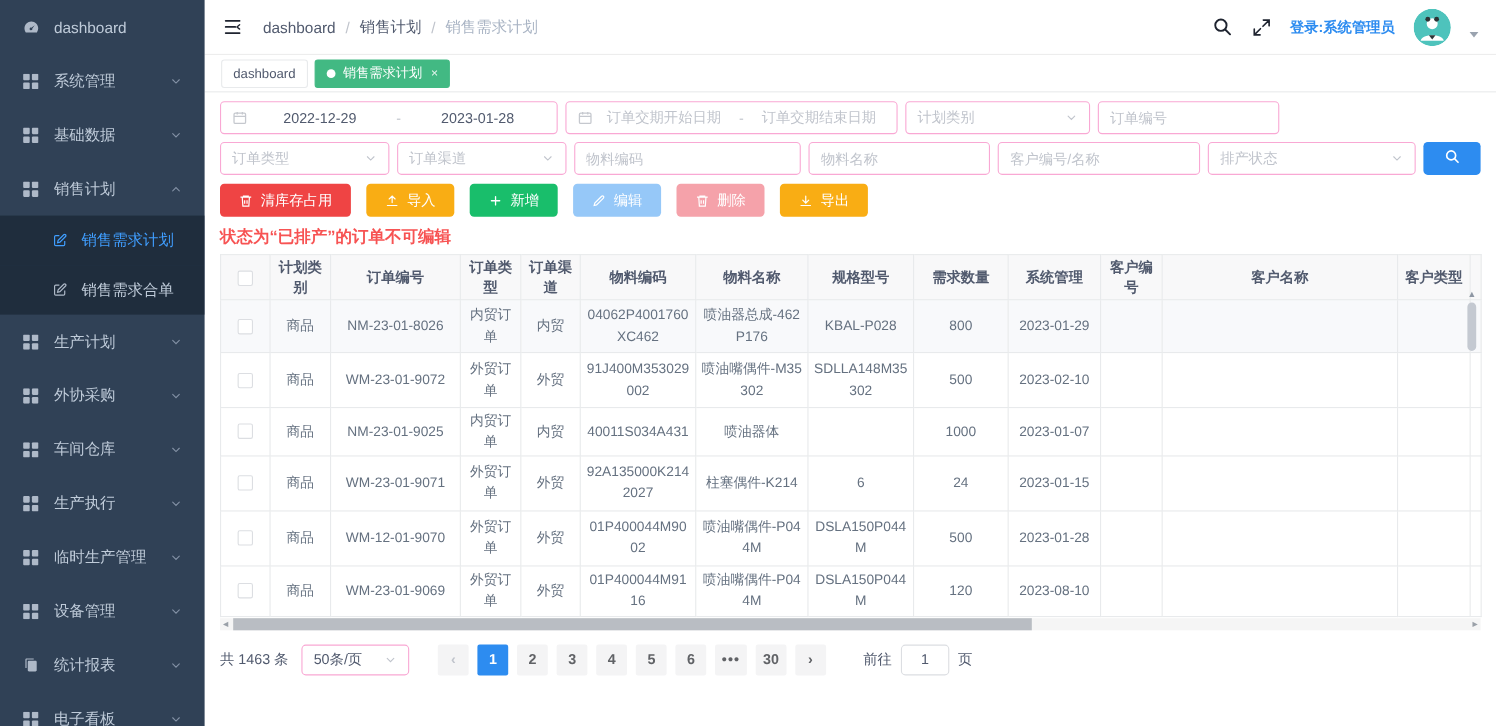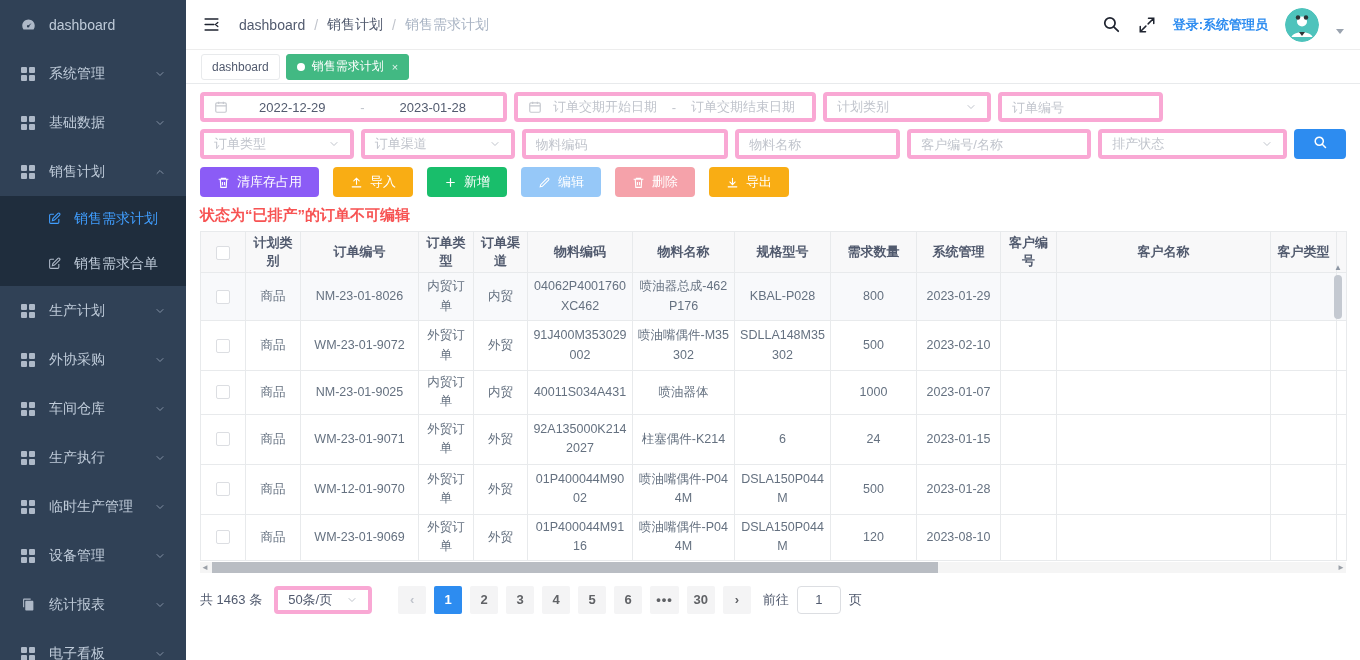--- a/index.html
+++ b/index.html
@@ -40,21 +40,21 @@
     border:1px solid #e8eaec; border-radius:3px; background:#fff; font-size:12px;
     color:#515a6e; cursor:pointer; }
   .tab.active { background:#42b983; border-color:#42b983; color:#fff; }
   .tab .dot { width:8px; height:8px; border-radius:50%; background:#fff; margin-right:7px; }
   .tab .tclose { margin-left:8px; font-size:11px; opacity:.85; }
 
   .content { padding:8px 14px 0 14px; }
 
   
   .frow { display:flex; gap:7px; margin-bottom:7px; }
-  .fbox { height:30px; border:4px solid #f9a8d4; border-radius:4px; background:#fff;
+  .fbox { height:30px; border:1px solid #f9a8d4; border-radius:4px; background:#fff;
     display:flex; align-items:center; font-size:13px; color:#c0c4cc; padding:0 10px; }
   .fbox .ic { display:flex; color:#c5c8ce; margin-right:4px; }
   .dr-part { flex:1; text-align:center; white-space:nowrap; }
   .dr-part.value { color:#515a6e; }
   .sel { justify-content:space-between; cursor:pointer; }
   .sel .chev { color:#c0c4cc; display:flex; margin-left:6px; }
   input.fbox { color:#515a6e; outline:none; }
   input.fbox::placeholder { color:#c0c4cc; }
   .search-btn { width:52px; height:30px; background:#2d8cf0; border:none; border-radius:4px;
     color:#fff; display:flex; align-items:center; justify-content:center; cursor:pointer; }
@@ -95,21 +95,21 @@
   
   .pagination { display:flex; align-items:center; margin-top:13px; font-size:13px; color:#515a6e; }
   .psize { width:98px; height:28px; margin-left:12px; font-size:13px; color:#515a6e; }
   .pager { display:flex; align-items:center; margin-left:22px; }
   .pbtn { min-width:28px; height:28px; margin:0 4px; border-radius:2px; background:#f4f4f5;
     border:none; color:#606266; font-size:13px; font-weight:bold; cursor:pointer;
     display:inline-flex; align-items:center; justify-content:center; padding:0 6px; }
   .pbtn.active { background:#2d8cf0; color:#fff; }
   .pbtn.disabled { color:#c0c4cc; cursor:default; }
   .pbtn.ellipsis { letter-spacing:1px; font-weight:bold; }
-  .goto { display:flex; align-items:center; margin-left:8px; gap:8px; }
+  .goto { display:flex; align-items:center; margin-left:30px; gap:8px; }
   .goto input { width:44px; height:28px; border:1px solid #dcdee2; border-radius:4px;
     text-align:center; font-size:13px; color:#515a6e; outline:none; }
 </style>
 </head>
 <body>
 
 <div class="sidebar">
   <div id="sidebar-menu">
       <div class="side-item">
         <span class="s-icon">
@@ -433,21 +433,21 @@
       </div>
       <button class="search-btn">
         <span><svg width="15" height="15" viewBox="0 0 24 24" fill="none" stroke="currentColor" stroke-width="2.4" stroke-linecap="round">
               <circle cx="10" cy="10" r="6.5"></circle>
               <path d="M15.2 15.2 20 20"></path>
             </svg></span>
       </button>
     </div>
 
     <div class="actions" id="action-bar">
-        <button class="btn" style="background: #8b5cf6;">
+        <button class="btn" style="background: #ef4444;">
           <span class="b-icon">
             <svg width="13" height="13" viewBox="0 0 24 24" fill="none" stroke="currentColor" stroke-width="2">
               <path d="M3 6h18M8 6V4h8v2M6 6l1 15h10l1-15M10 11v6M14 11v6"></path>
             </svg>
           </span>
           <span>清库存占用</span>
         </button>
         <button class="btn" style="background: rgb(249, 173, 20);">
           <span class="b-icon">
             <svg width="13" height="13" viewBox="0 0 24 24" fill="none" stroke="currentColor" stroke-width="2" stroke-linecap="round">

